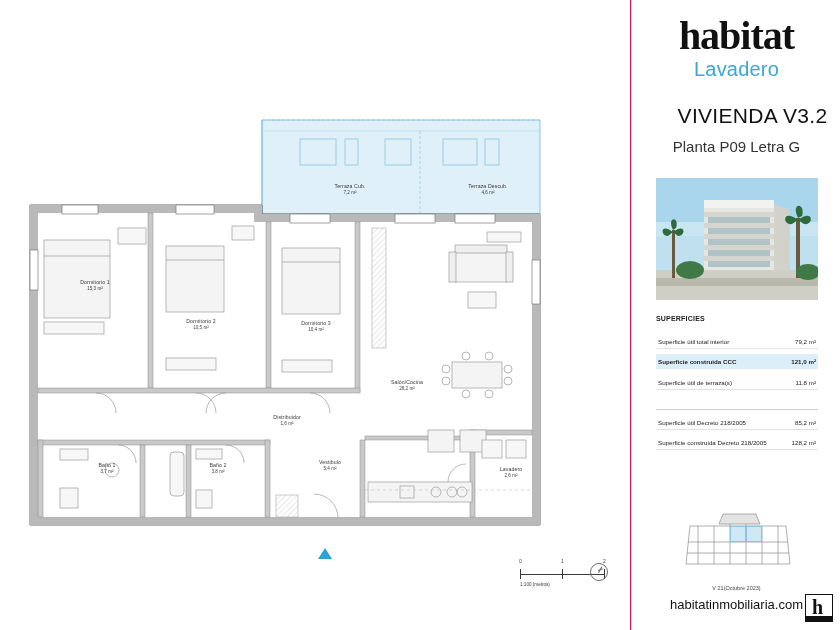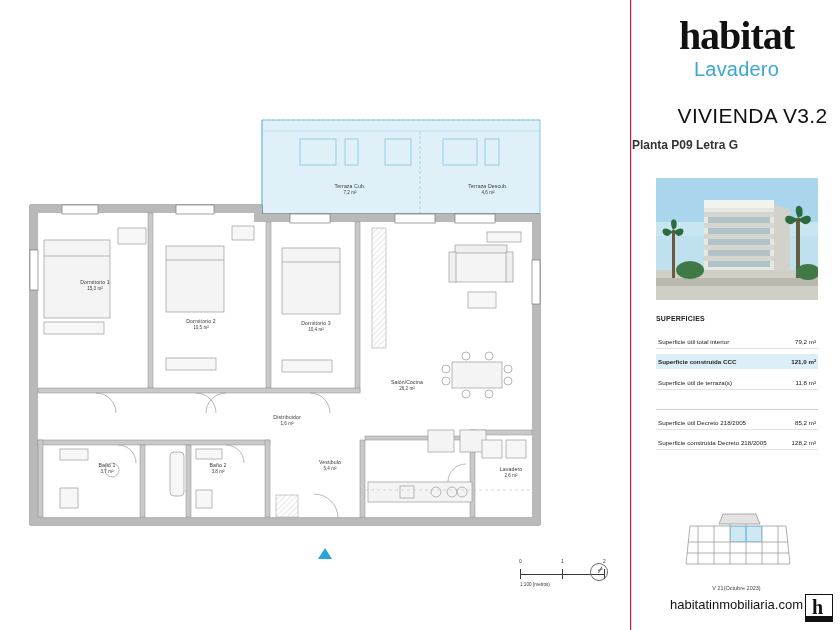--- a/index.html
+++ b/index.html
@@ -32,21 +32,21 @@
   .compass:after{content:"";position:absolute;left:7px;top:6px;width:5px;height:1px;background:#6b6b6b;transform-origin:left center;transform:rotate(-20deg);}
 
   
   .panel{position:absolute;left:631px;top:0;width:209px;height:630px;background:#fff;border-left:1px solid #d8d8d8;}
 
   .brand{position:absolute;left:0;top:16px;width:209px;text-align:center;}
   .brand-main{font-family:"Liberation Serif",serif;font-weight:700;font-size:40px;letter-spacing:-1px;color:#111;line-height:1;white-space:nowrap;}
   .brand-sub{font-size:20px;color:#3aa7d4;margin-top:2px;letter-spacing:.2px;}
 
   .viv-title{position:absolute;left:16px;top:104px;width:209px;text-align:center;font-weight:400;font-size:21px;color:#111;letter-spacing:.3px;}
-  .viv-sub{position:absolute;left:0;top:138px;width:209px;font-size:12px;color:#333;font-weight:bold;}
+  .viv-sub{position:absolute;left:0;top:138px;width:209px;text-align:center;font-size:15px;color:#333;}
 
   .render{position:absolute;left:24px;top:178px;width:162px;height:122px;overflow:hidden;border:0;}
   .render svg{display:block;}
 
   .surf-head{position:absolute;left:24px;top:315px;font-size:7px;font-weight:700;color:#222;letter-spacing:.2px;}
 
   .srow{position:absolute;left:24px;width:162px;height:15px;font-size:6.2px;color:#222;}
   .srow .lbl{position:absolute;left:2px;top:4px;}
   .srow .val{position:absolute;right:2px;top:4px;text-align:right;}
   .srow.hl{background:#dceef7;}

